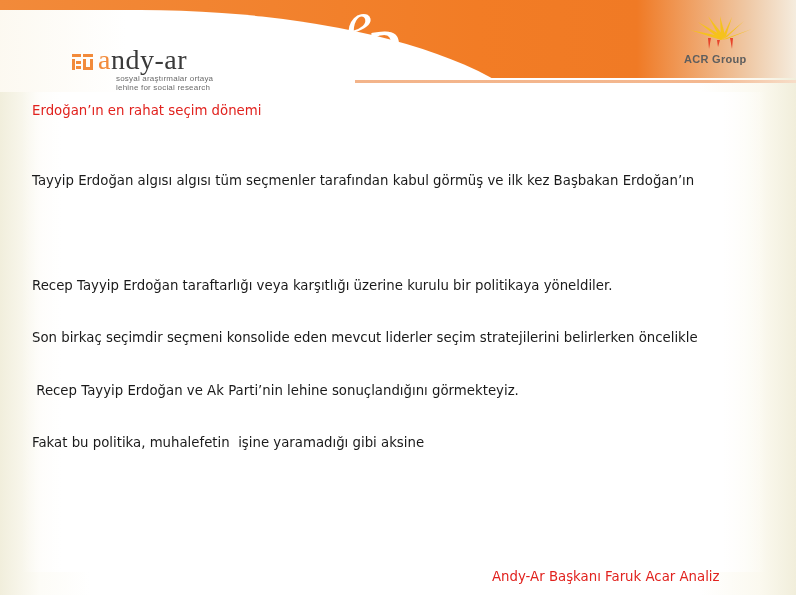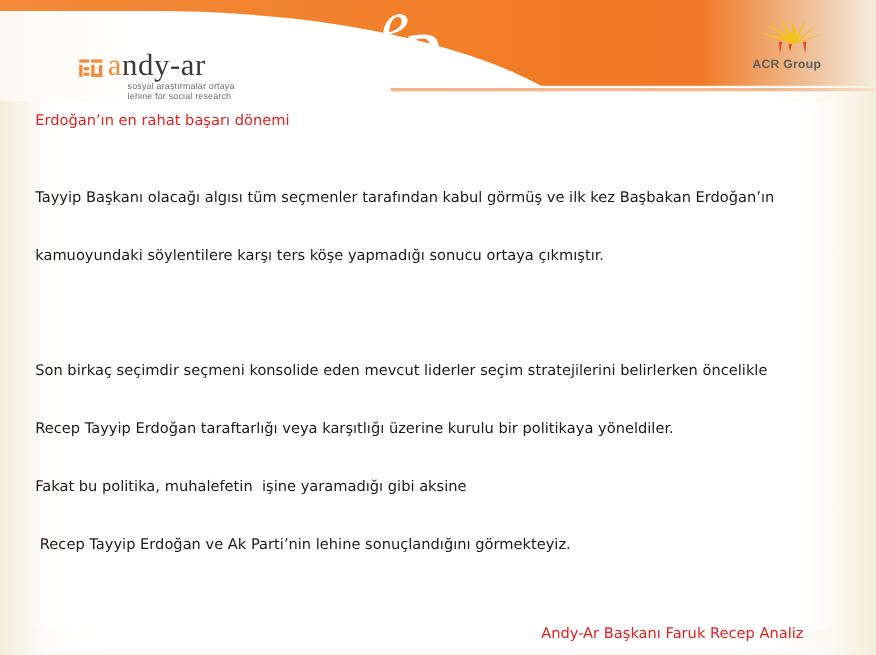--- a/index.html
+++ b/index.html
@@ -137,29 +137,28 @@
         <path d="M22 22 L25 22 L23 33 Z"></path>
         <path d="M31 24 L34 24 L32 31 Z"></path>
         <path d="M44 22 L47 22 L46 33 Z"></path>
       </g>
     </svg>
     <div class="acr-label">ACR Group</div>
   </div>
 </div>
 
 <div class="doc">
-  <div class="doc-title">Erdoğan’ın en rahat başarı dönemi</div>
+  <div class="doc-title">Erdoğan’ın en rahat seçim dönemi</div>
 
   <div class="para">
-    <span class="line">Tayyip Başkanı olacağı algısı tüm seçmenler tarafından kabul görmüş ve ilk kez Başbakan Erdoğan’ın</span>
-    <span class="line">kamuoyundaki söylentilere karşı ters köşe yapmadığı sonucu ortaya çıkmıştır.</span>
+    <span class="line">Tayyip Erdoğan algısı algısı tüm seçmenler tarafından kabul görmüş ve ilk kez Başbakan Erdoğan’ın</span>
   </div>
 
   <div class="para">
+    <span class="line">Recep Tayyip Erdoğan taraftarlığı veya karşıtlığı üzerine kurulu bir politikaya yöneldiler.</span>
     <span class="line">Son birkaç seçimdir seçmeni konsolide eden mevcut liderler seçim stratejilerini belirlerken öncelikle</span>
-    <span class="line">Recep Tayyip Erdoğan taraftarlığı veya karşıtlığı üzerine kurulu bir politikaya yöneldiler.</span>
+    <span class="line"> Recep Tayyip Erdoğan ve Ak Parti’nin lehine sonuçlandığını görmekteyiz.</span>
     <span class="line">Fakat bu politika, muhalefetin  işine yaramadığı gibi aksine</span>
-    <span class="line"> Recep Tayyip Erdoğan ve Ak Parti’nin lehine sonuçlandığını görmekteyiz.</span>
   </div>
 
 </div>
 
-<div class="signature">Andy-Ar Başkanı Faruk Recep Analiz</div>
+<div class="signature">Andy-Ar Başkanı Faruk Acar Analiz</div>
 
 </body></html>

